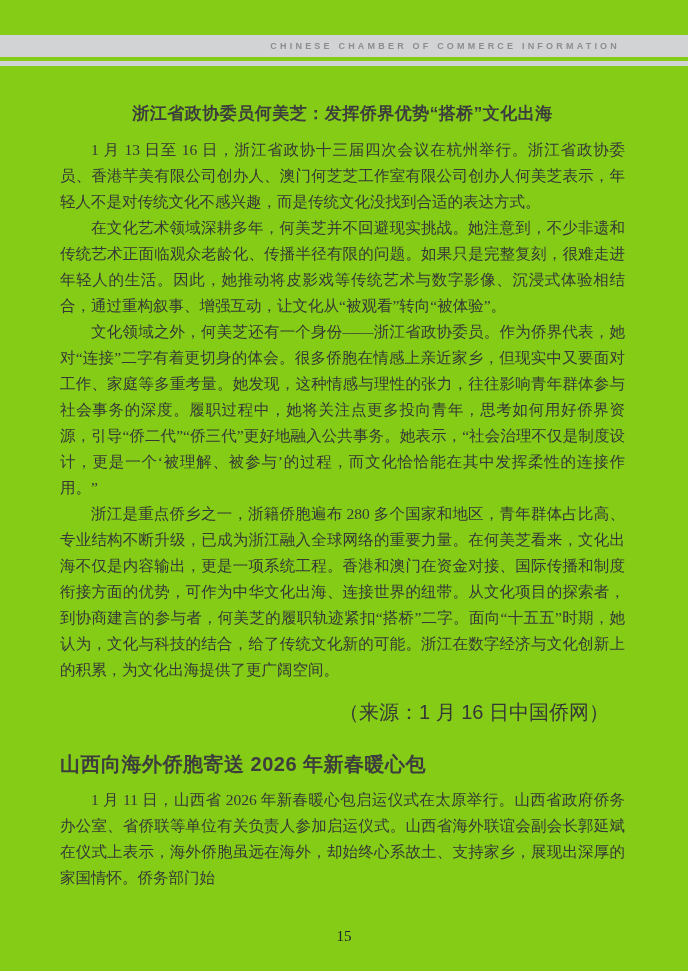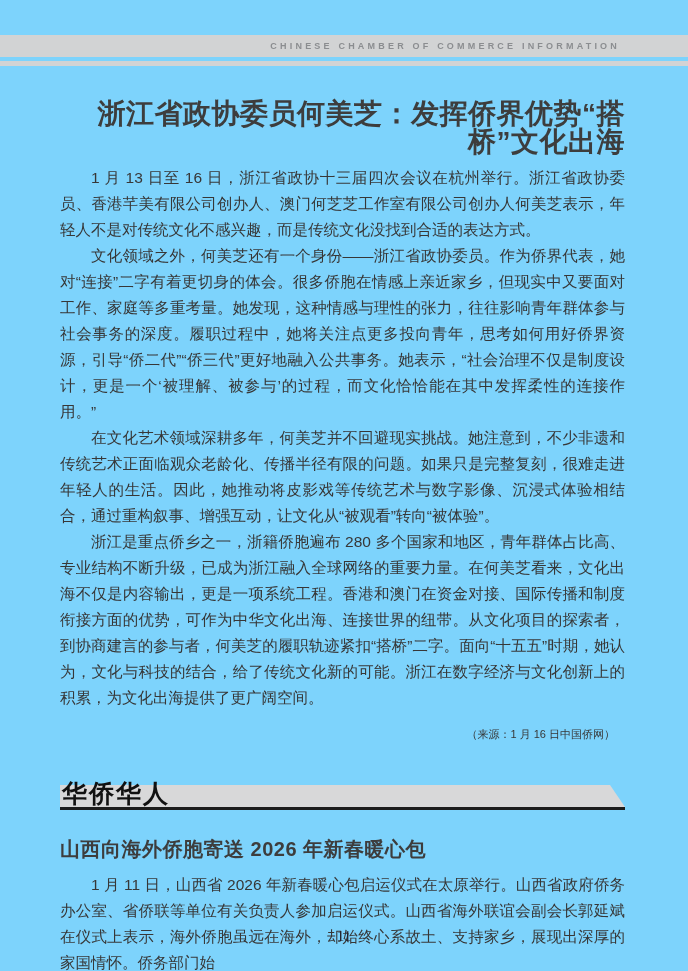--- a/index.html
+++ b/index.html
@@ -1,20 +1,20 @@
 <!DOCTYPE html>
 <html><head>
 <meta charset="utf-8">
 <style>
   html, body { margin:0; padding:0; }
   body { background:#ffffff; }
   .page {
     position:relative;
     width:688px; height:971px;
-    background:#7dd3fc;
+    background:#84cc16;
     overflow:hidden;
     font-family:"Liberation Sans", sans-serif;
   }
   
   .banner {
     margin-top:35px; height:22px;
     background:#d2d3d4;
     display:flex; align-items:center; justify-content:flex-end;
     padding-right:68px; box-sizing:border-box;
   }
@@ -23,43 +23,44 @@
     color:#8b8d90; letter-spacing:3.2px;
     white-space:nowrap;
   }
   .banner-thin { margin-top:4px; height:5px; background:#d2d3d4; }
 
   
   .content { margin:0 63px 0 60px; }
 
   .article-title {
     margin:34px 0 0 0;
-    text-align:right;
-    font-size:28px; font-weight:bold;
+    text-align:center;
+    font-size:17px; font-weight:bold;
     color:#3d3d3d; line-height:28px;
     letter-spacing:0.5px;
   }
   .article-title-2 {
     margin:26px 0 0 0;
     text-align:left;
     font-size:20px; font-weight:bold;
     color:#3d3d3d; line-height:27px;
     letter-spacing:0.5px;
   }
   .body-par {
     margin:0;
     font-size:15.5px; line-height:26px;
     color:#373737;
     text-align:justify;
     text-indent:2em;
+    font-family:Liberation Serif, serif;
   }
   .first-par { margin-top:9px; }
   .source-line {
-    margin:10px;
-    font-size:11px; line-height:26px;
+    margin:16px;
+    font-size:20px; line-height:26px;
     color:#373737;
     text-align:right; text-indent:0;
   }
 
   
   .section-header { position:relative; margin-top:30px; height:33px; }
   .section-bar {
     position:absolute; left:0; right:0; bottom:3px; height:22px;
     background:#d8d8d9;
     clip-path:polygon(0 0, calc(100% - 15px) 0, 100% 100%, 0 100%);
@@ -93,34 +94,29 @@
       <span class="banner-text">CHINESE CHAMBER OF COMMERCE INFORMATION</span>
     </div>
     <div class="banner-thin"></div>
   </header>
 
   <main class="content">
 
     <article>
       <h1 class="article-title">浙江省政协委员何美芝：发挥侨界优势“搭桥”文化出海</h1>
       <p class="body-par first-par">1 月 13 日至 16 日，浙江省政协十三届四次会议在杭州举行。浙江省政协委员、香港芊美有限公司创办人、澳门何芝芝工作室有限公司创办人何美芝表示，年轻人不是对传统文化不感兴趣，而是传统文化没找到合适的表达方式。</p>
+      <p class="body-par">在文化艺术领域深耕多年，何美芝并不回避现实挑战。她注意到，不少非遗和传统艺术正面临观众老龄化、传播半径有限的问题。如果只是完整复刻，很难走进年轻人的生活。因此，她推动将皮影戏等传统艺术与数字影像、沉浸式体验相结合，通过重构叙事、增强互动，让文化从“被观看”转向“被体验”。</p>
       <p class="body-par">文化领域之外，何美芝还有一个身份——浙江省政协委员。作为侨界代表，她对“连接”二字有着更切身的体会。很多侨胞在情感上亲近家乡，但现实中又要面对工作、家庭等多重考量。她发现，这种情感与理性的张力，往往影响青年群体参与社会事务的深度。履职过程中，她将关注点更多投向青年，思考如何用好侨界资源，引导“侨二代”“侨三代”更好地融入公共事务。她表示，“社会治理不仅是制度设计，更是一个‘被理解、被参与’的过程，而文化恰恰能在其中发挥柔性的连接作用。”</p>
-      <p class="body-par">在文化艺术领域深耕多年，何美芝并不回避现实挑战。她注意到，不少非遗和传统艺术正面临观众老龄化、传播半径有限的问题。如果只是完整复刻，很难走进年轻人的生活。因此，她推动将皮影戏等传统艺术与数字影像、沉浸式体验相结合，通过重构叙事、增强互动，让文化从“被观看”转向“被体验”。</p>
       <p class="body-par">浙江是重点侨乡之一，浙籍侨胞遍布 280 多个国家和地区，青年群体占比高、专业结构不断升级，已成为浙江融入全球网络的重要力量。在何美芝看来，文化出海不仅是内容输出，更是一项系统工程。香港和澳门在资金对接、国际传播和制度衔接方面的优势，可作为中华文化出海、连接世界的纽带。从文化项目的探索者，到协商建言的参与者，何美芝的履职轨迹紧扣“搭桥”二字。面向“十五五”时期，她认为，文化与科技的结合，给了传统文化新的可能。浙江在数字经济与文化创新上的积累，为文化出海提供了更广阔空间。</p>
       <p class="source-line">（来源：1 月 16 日中国侨网）</p>
     </article>
 
-    <div class="section-header">
-      <div class="section-bar"></div>
-      <div class="section-rule"></div>
-      <span class="section-label">华侨华人</span>
-    </div>
 
     <article>
       <h2 class="article-title-2">山西向海外侨胞寄送 2026 年新春暖心包</h2>
       <p class="body-par first-par">1 月 11 日，山西省 2026 年新春暖心包启运仪式在太原举行。山西省政府侨务办公室、省侨联等单位有关负责人参加启运仪式。山西省海外联谊会副会长郭延斌在仪式上表示，海外侨胞虽远在海外，却始终心系故土、支持家乡，展现出深厚的家国情怀。侨务部门始</p>
     </article>
 
   </main>
 
-  <div class="page-number">11</div>
+  <div class="page-number">15</div>
 
 </div>
 
 </body></html>

